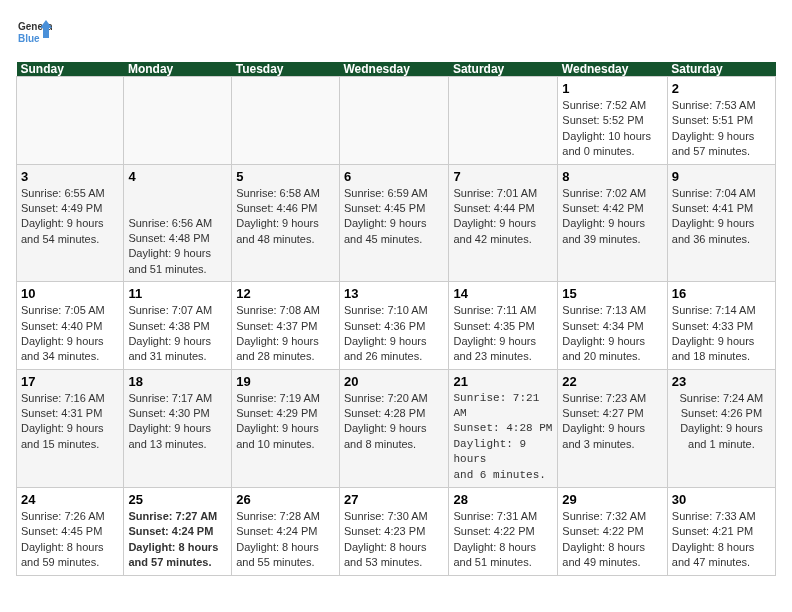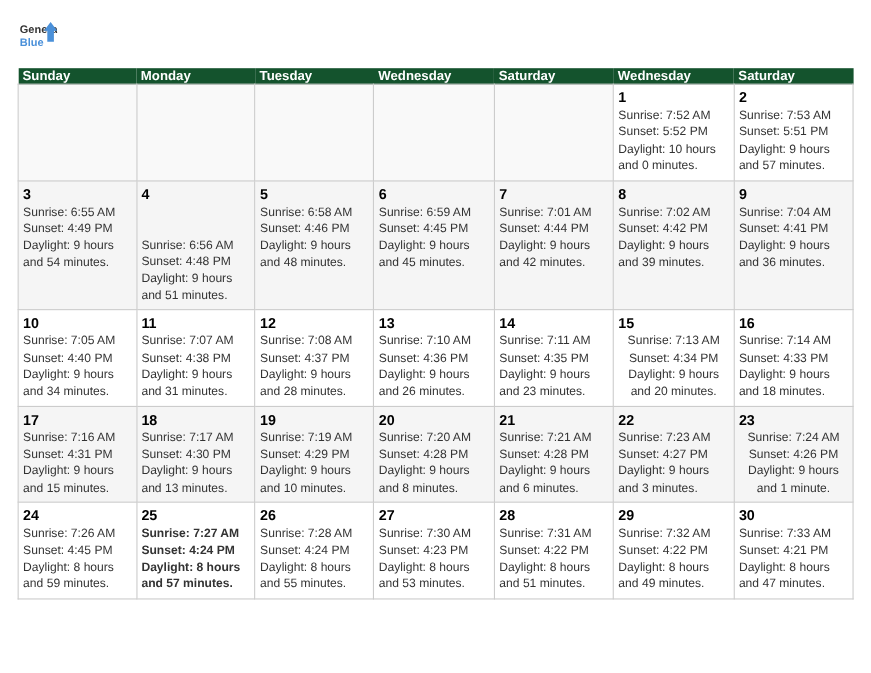--- a/index.html
+++ b/index.html
@@ -207,21 +207,21 @@
         </td>
         <td>
           <div class="day-number">14</div>
           <div class="day-info" style="white-space: pre-line;">Sunrise: 7:11 AM
 Sunset: 4:35 PM
 Daylight: 9 hours
 and 23 minutes.</div>
         </td>
         <td>
           <div class="day-number">15</div>
-          <div class="day-info" style="white-space: pre-line; text-align: center;">Sunrise: 7:13 AM
+          <div class="day-info" style="white-space: pre-line;">Sunrise: 7:13 AM
 Sunset: 4:34 PM
 Daylight: 9 hours
 and 20 minutes.</div>
         </td>
         <td>
           <div class="day-number">16</div>
           <div class="day-info" style="white-space: pre-line;">Sunrise: 7:14 AM
 Sunset: 4:33 PM
 Daylight: 9 hours
 and 18 minutes.</div>
@@ -251,21 +251,21 @@
         </td>
         <td>
           <div class="day-number">20</div>
           <div class="day-info" style="white-space: pre-line;">Sunrise: 7:20 AM
 Sunset: 4:28 PM
 Daylight: 9 hours
 and 8 minutes.</div>
         </td>
         <td>
           <div class="day-number">21</div>
-          <div class="day-info" style="white-space: pre-line;">Sunrise: 7:21 AM
+          <div class="day-info" style="white-space: pre-line; font-family: Liberation Mono, monospace;">Sunrise: 7:21 AM
 Sunset: 4:28 PM
 Daylight: 9 hours
 and 6 minutes.</div>
         </td>
         <td>
           <div class="day-number">22</div>
           <div class="day-info" style="white-space: pre-line;">Sunrise: 7:23 AM
 Sunset: 4:27 PM
 Daylight: 9 hours
 and 3 minutes.</div>

